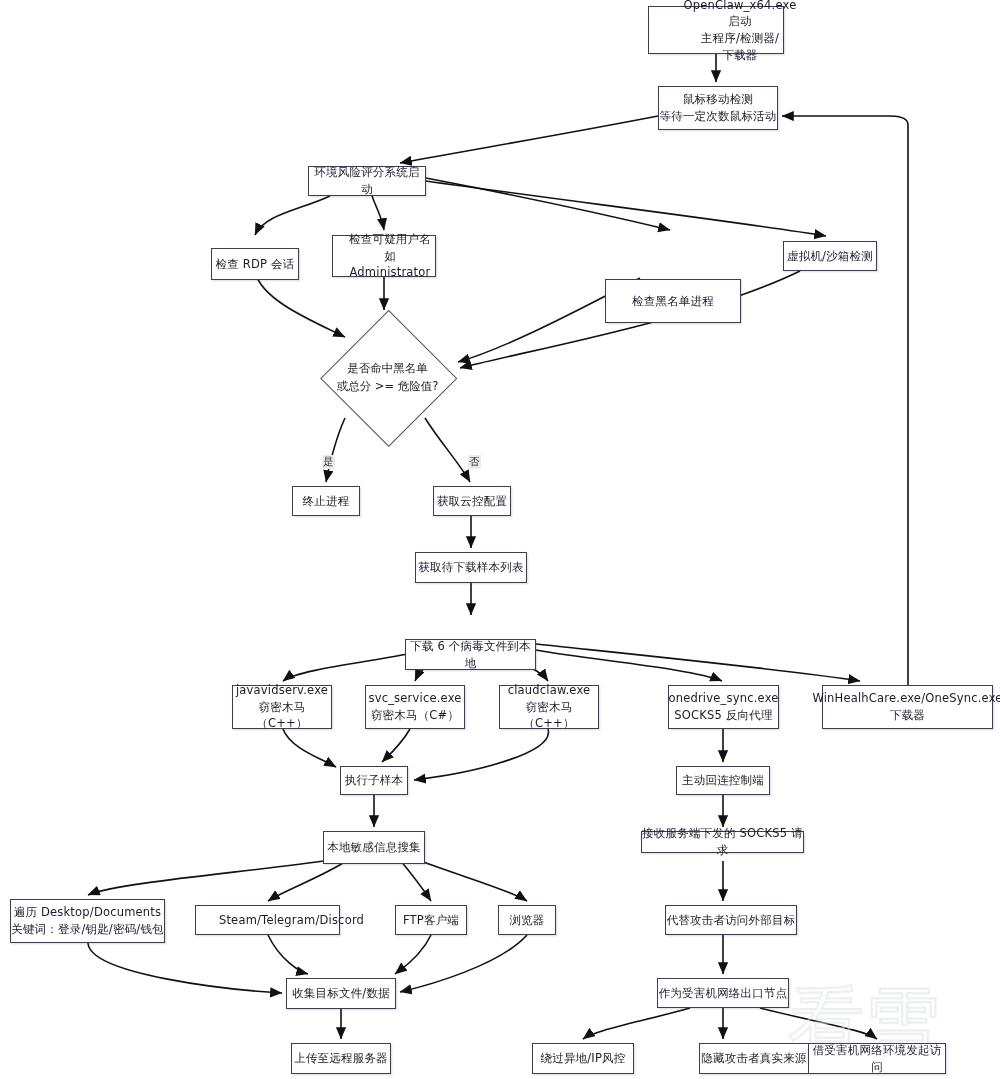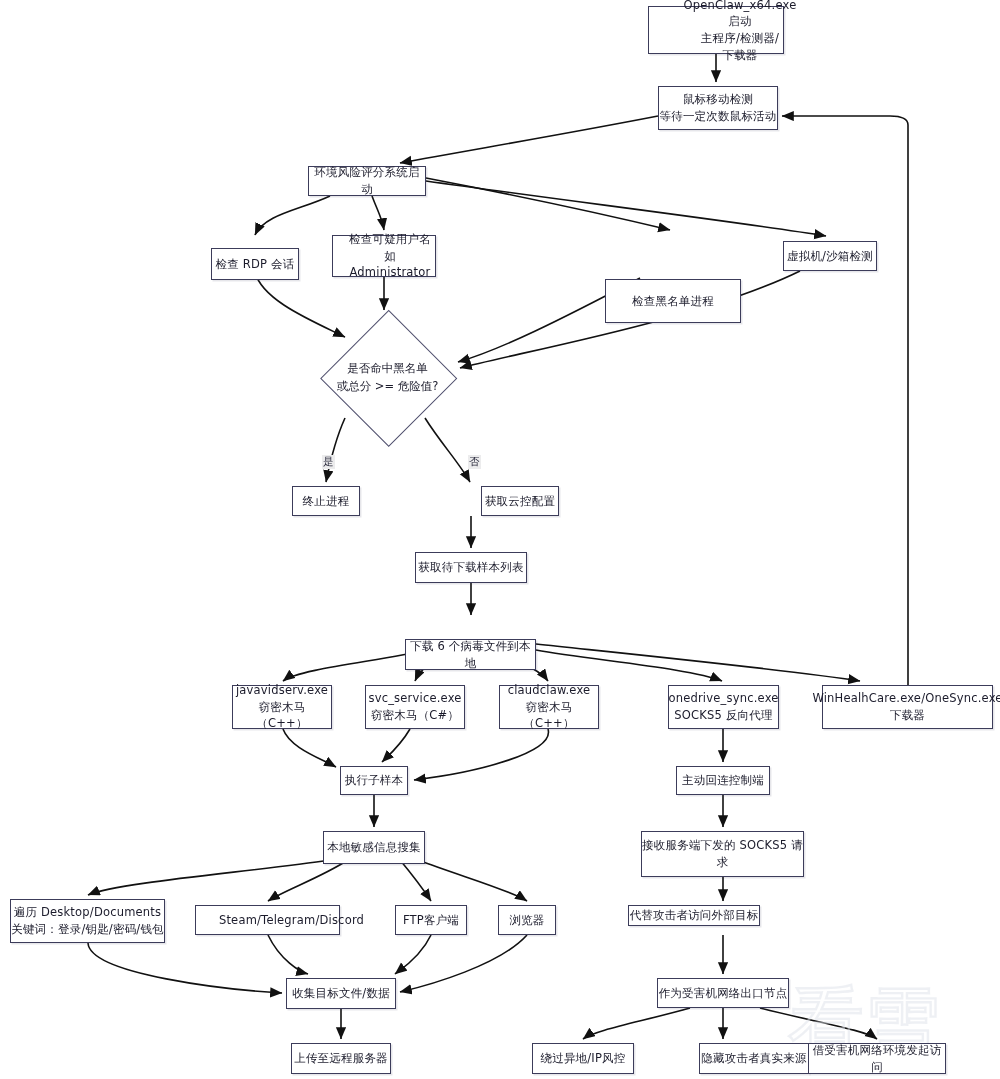--- a/index.html
+++ b/index.html
@@ -144,21 +144,21 @@
         <span>虚拟机/沙箱检测</span>
       </div>
       <div class="diamond" style="left: 320px; top: 310px; width: 95.445px; height: 95.445px; margin-left: 19.7775px; margin-top: 19.7775px;"></div>
       <div class="diamond-text" style="left: 320px; top: 310px; width: 135px; height: 135px;">
         <span>是否命中黑名单</span>
         <span class="l2">或总分 &gt;= 危险值?</span>
       </div>
       <div class="node" style="left: 292px; top: 486px; width: 68px; height: 30px;">
         <span>终止进程</span>
       </div>
-      <div class="node" style="left: 433px; top: 486px; width: 78px; height: 30px; margin-left: 48px;">
+      <div class="node" style="left: 433px; top: 486px; width: 78px; height: 30px;">
         <span>获取云控配置</span>
       </div>
       <div class="node" style="left: 415px; top: 552px; width: 112px; height: 31px;">
         <span>获取待下载样本列表</span>
       </div>
       <div class="node" style="left: 405px; top: 619px; width: 131px; height: 31px; margin-top: 20px;">
         <span>下载 6 个病毒文件到本地</span>
       </div>
       <div class="node" style="left: 232px; top: 685px; width: 100px; height: 44px;">
         <span>javavidserv.exe</span>
@@ -201,24 +201,24 @@
       </div>
       <div class="node" style="left: 286px; top: 978px; width: 110px; height: 31px;">
         <span>收集目标文件/数据</span>
       </div>
       <div class="node" style="left: 291px; top: 1043px; width: 100px; height: 31px;">
         <span>上传至远程服务器</span>
       </div>
       <div class="node" style="left: 676px; top: 766px; width: 94px; height: 29px;">
         <span>主动回连控制端</span>
       </div>
-      <div class="node" style="left: 641px; top: 831px; width: 163px; height: 46px;">
+      <div class="node" style="left: 641px; top: 831px; width: 163px; height: 22px;">
         <span>接收服务端下发的 SOCKS5 请求</span>
       </div>
-      <div class="node" style="left: 628px; top: 905px; width: 132px; height: 21px;">
+      <div class="node" style="left: 665px; top: 905px; width: 132px; height: 30px;">
         <span>代替攻击者访问外部目标</span>
       </div>
       <div class="node" style="left: 657px; top: 978px; width: 132px; height: 30px;">
         <span>作为受害机网络出口节点</span>
       </div>
       <div class="node" style="left: 532px; top: 1043px; width: 102px; height: 31px;">
         <span>绕过异地/IP风控</span>
       </div>
       <div class="node" style="left: 665px; top: 1043px; width: 110px; height: 31px; margin-left: 34px;">
         <span>隐藏攻击者真实来源</span>

